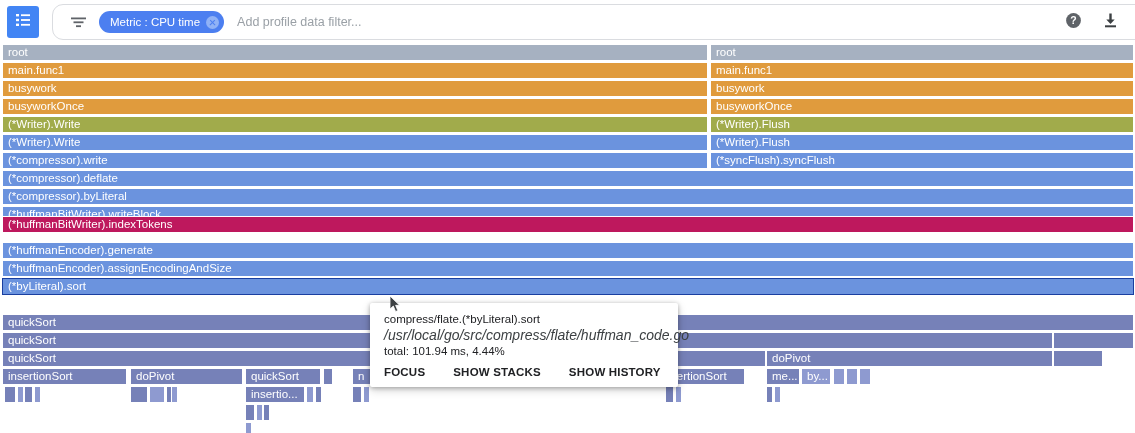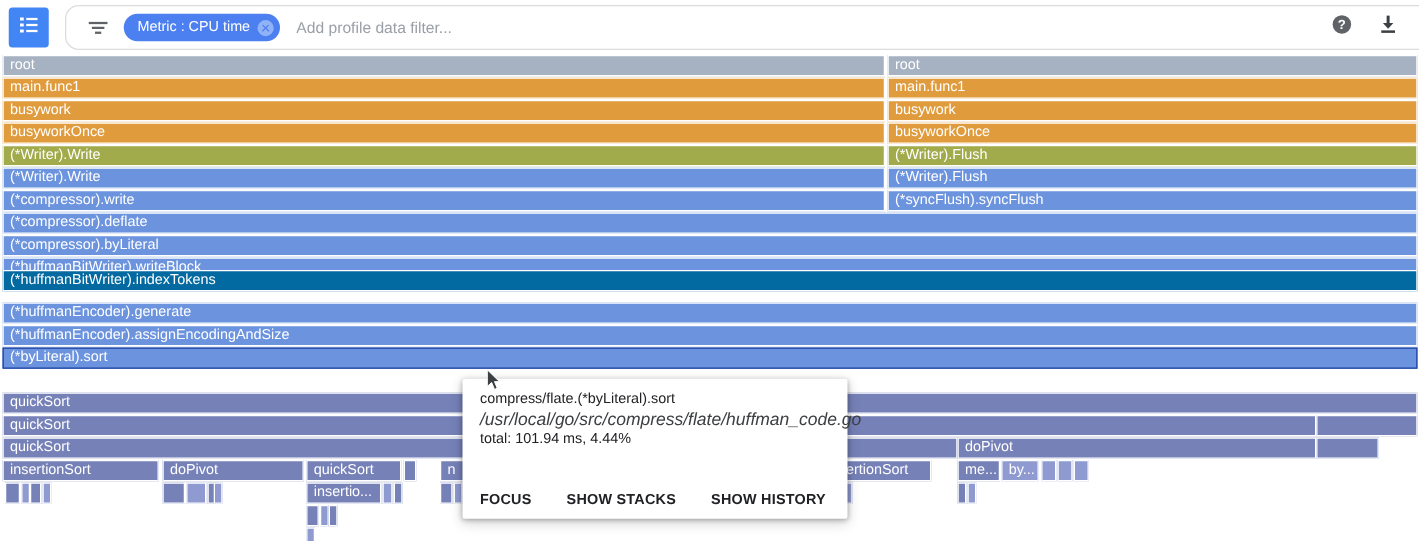--- a/index.html
+++ b/index.html
@@ -112,21 +112,21 @@
   }
   .frame.dark-text { color: #3c4043; }
   .frame.selected {
     border: 1.5px solid #1a3fa0;
   }
 
   
   #tooltip {
     position: absolute;
     left: 370px; top: 303px;
-    width: 308px; height: 112px;
+    width: 308px; height: 84px;
     background: #ffffff;
     border-radius: 2px;
     box-shadow: 0 1px 4px rgba(0,0,0,0.28), 0 3px 10px rgba(0,0,0,0.18);
     padding: 10px 14px 12px 14px;
     z-index: 50;
   }
   #tt-name {
     font-size: 11.5px; color: #202124;
     margin-bottom: 2px;
   }
@@ -231,21 +231,21 @@
     <div class="frame" style="left: 710px; top: 54px; width: 424px; background: rgb(224, 155, 61);"><span>busyworkOnce</span></div>
     <div class="frame" style="left: 2px; top: 72px; width: 706px; background: rgb(161, 171, 75);"><span>(*Writer).Write</span></div>
     <div class="frame" style="left: 710px; top: 72px; width: 424px; background: rgb(161, 171, 75);"><span>(*Writer).Flush</span></div>
     <div class="frame" style="left: 2px; top: 90px; width: 706px; background: rgb(107, 147, 222);"><span>(*Writer).Write</span></div>
     <div class="frame" style="left: 710px; top: 90px; width: 424px; background: rgb(107, 147, 222);"><span>(*Writer).Flush</span></div>
     <div class="frame" style="left: 2px; top: 108px; width: 706px; background: rgb(107, 147, 222);"><span>(*compressor).write</span></div>
     <div class="frame" style="left: 710px; top: 108px; width: 424px; background: rgb(107, 147, 222);"><span>(*syncFlush).syncFlush</span></div>
     <div class="frame" style="left: 2px; top: 126px; width: 1132px; background: rgb(107, 147, 222);"><span>(*compressor).deflate</span></div>
     <div class="frame" style="left: 2px; top: 144px; width: 1132px; background: rgb(107, 147, 222);"><span>(*compressor).byLiteral</span></div>
     <div class="frame" style="left: 2px; top: 162px; width: 1132px; background: rgb(107, 147, 222);"><span>(*huffmanBitWriter).writeBlock</span></div>
-    <div class="frame" style="left: 2px; top: 172px; width: 1132px; background: #0369a1;"><span>(*huffmanBitWriter).indexTokens</span></div>
+    <div class="frame" style="left: 2px; top: 172px; width: 1132px; background: #be185d;"><span>(*huffmanBitWriter).indexTokens</span></div>
     <div class="frame" style="left: 2px; top: 198px; width: 1132px; background: rgb(107, 147, 222);"><span>(*huffmanEncoder).generate</span></div>
     <div class="frame" style="left: 2px; top: 216px; width: 1132px; background: rgb(107, 147, 222);"><span>(*huffmanEncoder).assignEncodingAndSize</span></div>
     <div class="frame selected" style="left: 2px; top: 234px; width: 1132px; background: rgb(107, 147, 222);"><span>(*byLiteral).sort</span></div>
     <div class="frame" style="left: 2px; top: 270px; width: 1132px; background: rgb(118, 129, 184);"><span>quickSort</span></div>
     <div class="frame" style="left: 2px; top: 288px; width: 1051px; background: rgb(118, 129, 184);"><span>quickSort</span></div>
     <div class="frame" style="left: 1053px; top: 288px; width: 81px; background: rgb(118, 129, 184);"></div>
     <div class="frame" style="left: 2px; top: 306px; width: 764px; background: rgb(118, 129, 184);"><span>quickSort</span></div>
     <div class="frame" style="left: 766px; top: 306px; width: 287px; background: rgb(118, 129, 184);"><span>doPivot</span></div>
     <div class="frame" style="left: 1053px; top: 306px; width: 50px; background: rgb(118, 129, 184);"></div>
     <div class="frame" style="left: 2px; top: 324px; width: 125px; background: rgb(118, 129, 184);"><span>insertionSort</span></div>

